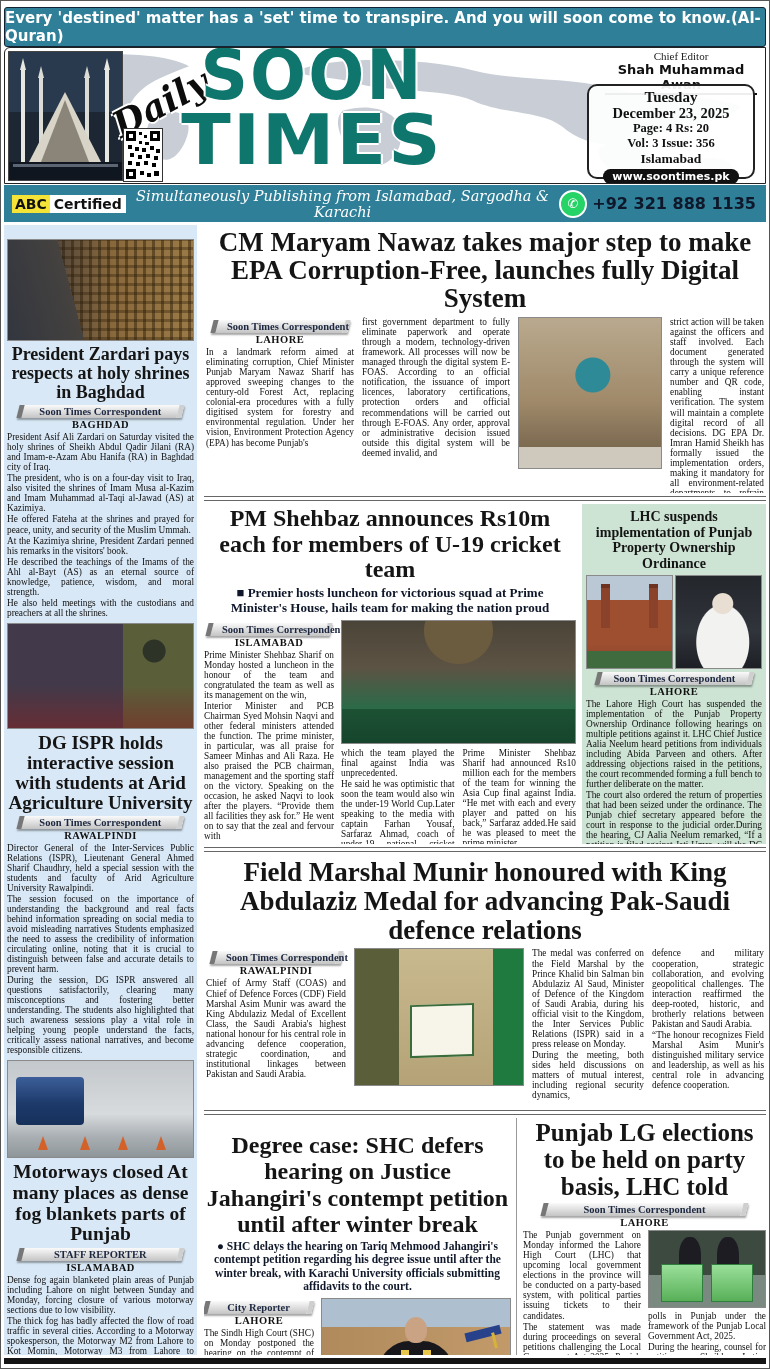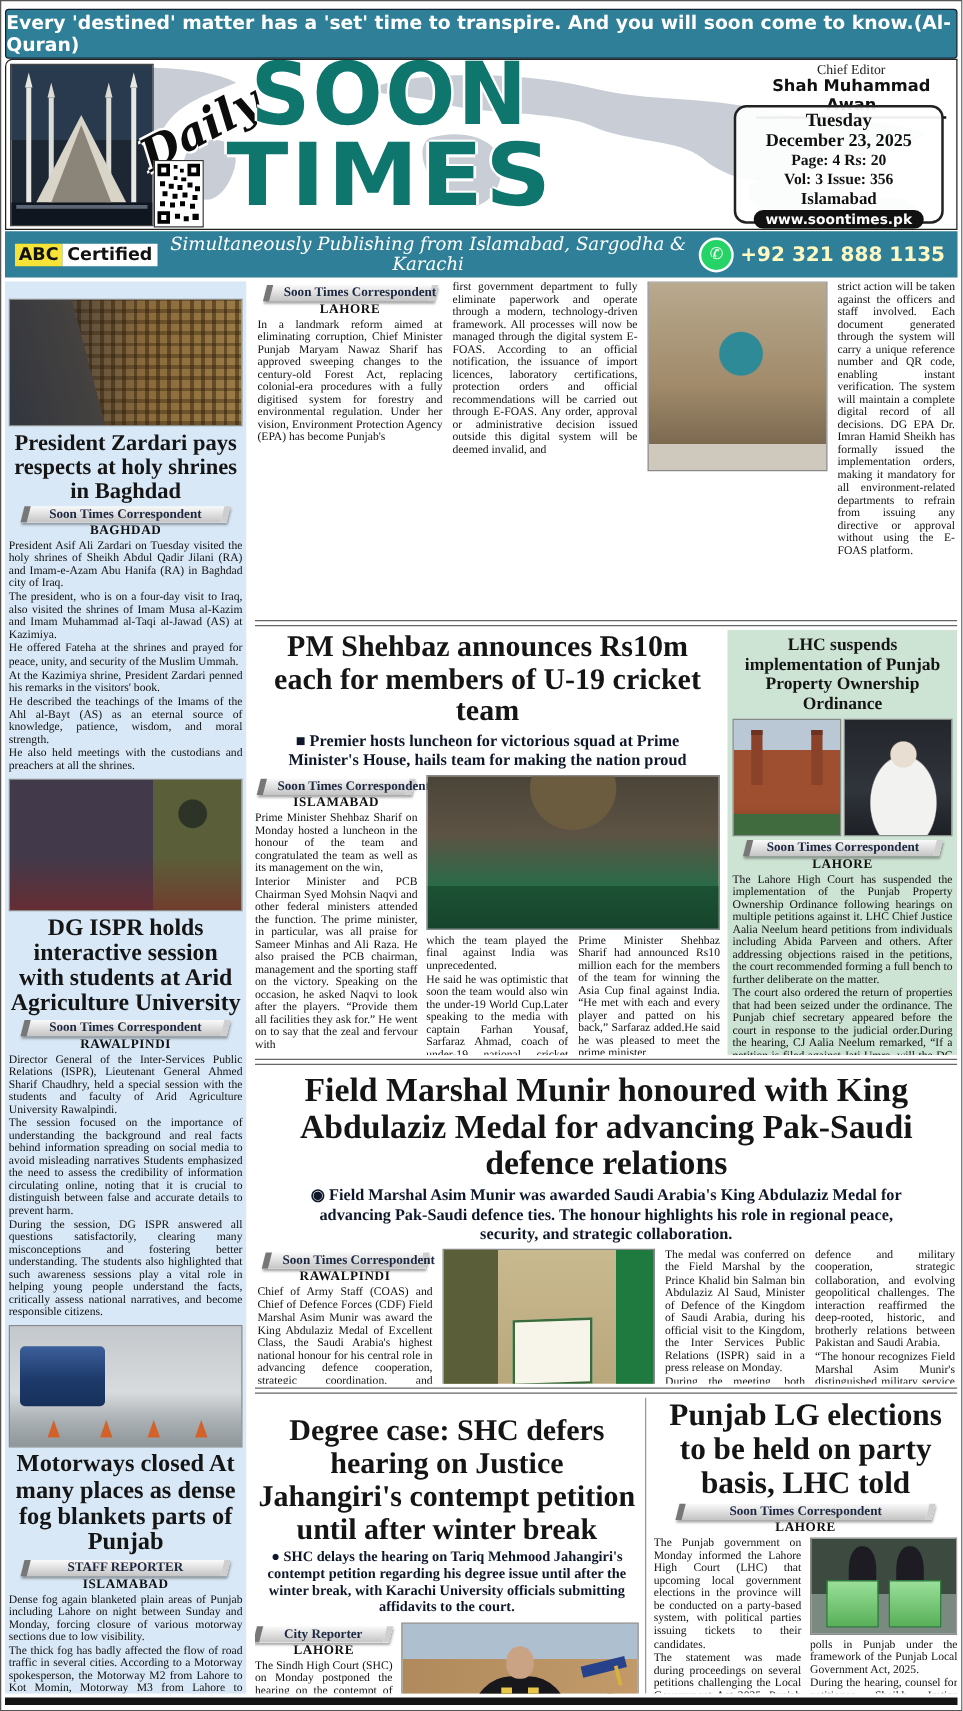--- a/index.html
+++ b/index.html
@@ -34,21 +34,21 @@
   .site-pill{display:inline-block;margin-top:1px;background:#111;color:#fff;border-radius:9px;
              font-family:"DejaVu Sans",sans-serif;font-weight:bold;font-size:11px;padding:1px 9px;}
   .cert-bar{position:absolute;top:184px;left:3px;right:3px;height:37px;background:#2e7f97;display:flex;align-items:center;}
   .abc-badge{margin-left:8px;font-family:"DejaVu Sans",sans-serif;font-weight:bold;font-size:14px;display:flex;}
   .abc{background:#f5e437;color:#111;padding:1px 3px;}
   .cert{background:#fff;color:#111;padding:1px 4px;}
   .publishing{flex:1;text-align:center;color:#fff;font-family:"DejaVu Serif",serif;font-style:italic;font-size:14.5px;}
   .phone-wrap{display:flex;align-items:center;gap:5px;margin-right:10px;}
   .wa-icon{width:24px;height:24px;border-radius:50%;background:#25d366;border:2px solid #fff;color:#fff;
            display:flex;align-items:center;justify-content:center;font-size:13px;font-family:"DejaVu Sans",sans-serif;}
-  .phone{color:#fef9c3;font-family:"DejaVu Sans",sans-serif;font-weight:bold;font-size:16px;}
+  .phone{color:#0f172a;font-family:"DejaVu Sans",sans-serif;font-weight:bold;font-size:16px;}
   
   .content{position:absolute;top:224px;left:3px;right:3px;bottom:13px;display:flex;gap:7px;overflow:hidden;}
   .left-col{width:193px;background:#d9e8f6;padding:14px 3px;box-sizing:border-box;overflow:hidden;}
   .main-col{flex:1;overflow:hidden;display:flex;flex-direction:column;}
   .rule{border-top:1px solid #666;border-bottom:1px solid #666;height:3px;margin:3px 0;}
   .byline{width:72%;margin:3px auto 1px;padding:1px 10px;background:linear-gradient(180deg,#fafafa,#c4c4c4);
           transform:skewX(-14deg);border-left:5px solid #777;border-right:5px solid #cfcfcf;
           box-shadow:1px 2px 2px rgba(0,0,0,.35);}
   .byline span{display:block;transform:skewX(14deg);text-align:center;font-size:10.5px;font-weight:bold;color:#1c2740;white-space:nowrap;}
   .dateline{text-align:center;font-weight:bold;font-size:10.5px;letter-spacing:.5px;margin:1px 0 2px;}
@@ -250,21 +250,21 @@
     <div class="left-col">
 
       <div class="l-art">
         <div class="photo photo-zardari"></div>
         <div class="hl lz-hl">President Zardari pays respects at holy shrines in Baghdad</div>
         <div class="byline">
             <span>Soon Times Correspondent</span>
           </div>
         <div class="dateline">BAGHDAD</div>
         <div class="body-text">
-          <p>President Asif Ali Zardari on Tuesday visited the holy shrines of Sheikh Abdul Qadir Jilani (RA) and Imam-e-Azam Abu Hanifa (RA) in Baghdad city of Iraq.</p>
+          <p>President Asif Ali Zardari on Saturday visited the holy shrines of Sheikh Abdul Qadir Jilani (RA) and Imam-e-Azam Abu Hanifa (RA) in Baghdad city of Iraq.</p>
           <p>The president, who is on a four-day visit to Iraq, also visited the shrines of Imam Musa al-Kazim and Imam Muhammad al-Taqi al-Jawad (AS) at Kazimiya.</p>
           <p>He offered Fateha at the shrines and prayed for peace, unity, and security of the Muslim Ummah.</p>
           <p>At the Kazimiya shrine, President Zardari penned his remarks in the visitors' book.</p>
           <p>He described the teachings of the Imams of the Ahl al-Bayt (AS) as an eternal source of knowledge, patience, wisdom, and moral strength.</p>
           <p>He also held meetings with the custodians and preachers at all the shrines.</p>
         </div>
       </div>
 
       <div class="l-art">
         <div class="photo photo-dgispr"></div>
@@ -297,20 +297,21 @@
           <p>Dense fog again blanketed plain areas of Punjab including Lahore on night between Sunday and Monday, forcing closure of various motorway sections due to low visibility.</p>
           <p>The thick fog has badly affected the flow of road traffic in several cities. According to a Motorway spokesperson, the Motorway M2 from Lahore to Kot Momin, Motorway M3 from Lahore to Darkhana, Motorway M4 from Pindi Bhattian Abdul Hakim, Motorway M5 from Multan to Zahir Pir and Motorway M11 from Lahore to Sialkot have been closed for all kind of traffic.</p>
 
         </div>
       </div>
     </div>
 
     <div class="main-col">
 
       <div class="sec-epa">
+        <div class="hl epa-hl">CM Maryam Nawaz takes major step to make EPA Corruption-Free, launches fully Digital System</div>
         <div class="cols">
           <div class="epa-c">
             <div class="byline">
                 <span>Soon Times Correspondent</span>
               </div>
             <div class="dateline">LAHORE</div>
             <div class="body-text">
                 <p>In a landmark reform aimed at eliminating corruption, Chief Minister Punjab Maryam Nawaz Sharif has approved sweeping changes to the century-old Forest Act, replacing colonial-era procedures with a fully digitised system for forestry and environmental regulation. Under her vision, Environment Protection Agency (EPA) has become Punjab's</p>
               </div>
           </div>
@@ -376,24 +377,20 @@
             <p>The Lahore High Court has suspended the implementation of the Punjab Property Ownership Ordinance following hearings on multiple petitions against it. LHC Chief Justice Aalia Neelum heard petitions from individuals including Abida Parveen and others. After addressing objections raised in the petitions, the court recommended forming a full bench to further deliberate on the matter.</p>
             <p>The court also ordered the return of properties that had been seized under the ordinance. The Punjab chief secretary appeared before the court in response to the judicial order.During the hearing, CJ Aalia Neelum remarked, “If a petition is filed against Jati Umra, will the DC rule in favor of that as well?”</p>
           </div>
         </div>
       </div>
 
       <div class="rule"></div>
 
       <div class="sec-munir">
         <div class="hl mu-hl">Field Marshal Munir honoured with King Abdulaziz Medal for advancing Pak-Saudi defence relations</div>
-        <div class="subhead mu-sub">
-          <span>◉</span>
-          <span>Field Marshal Asim Munir was awarded Saudi Arabia's King Abdulaziz Medal for advancing Pak-Saudi defence ties. The honour highlights his role in regional peace, security, and strategic collaboration.</span>
-        </div>
         <div class="cols">
           <div class="mu-c1">
             <div class="byline">
                 <span>Soon Times Correspondent</span>
               </div>
             <div class="dateline">RAWALPINDI</div>
             <div class="body-text">
                 <p>Chief of Army Staff (COAS) and Chief of Defence Forces (CDF) Field Marshal Asim Munir was award the King Abdulaziz Medal of Excellent Class, the Saudi Arabia's highest national honour for his central role in advancing defence cooperation, strategic coordination, and institutional linkages between Pakistan and Saudi Arabia.</p>
               </div>
           </div>

